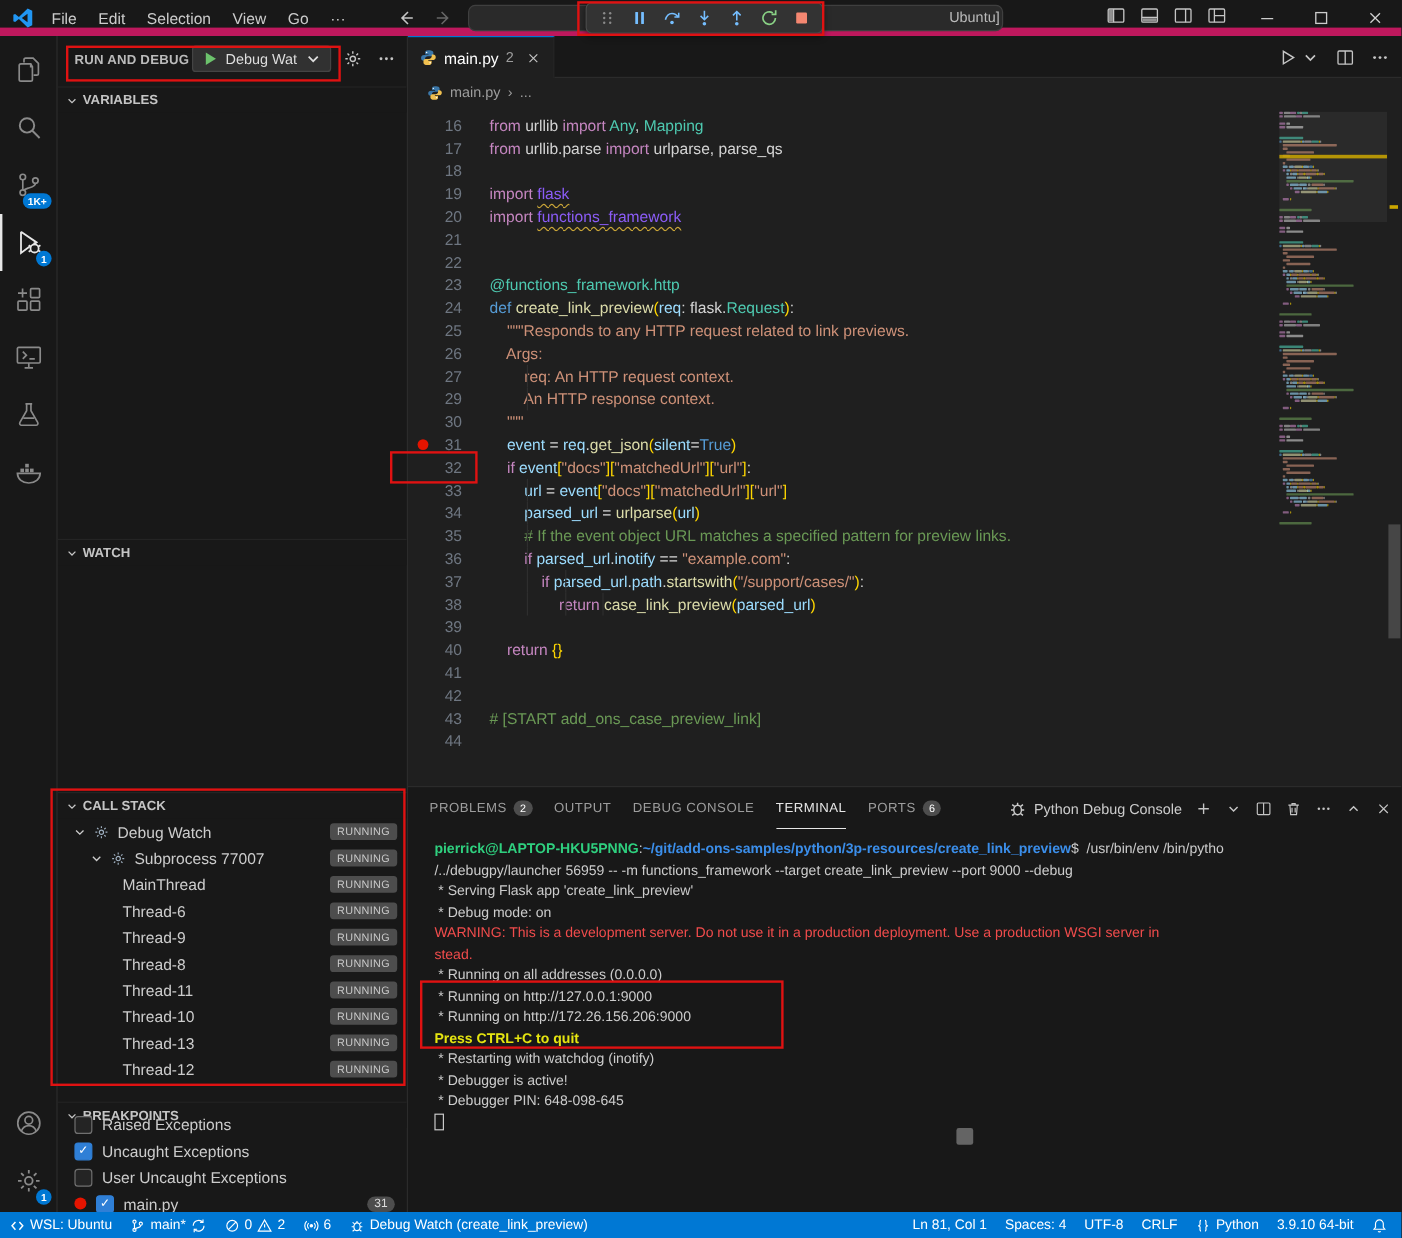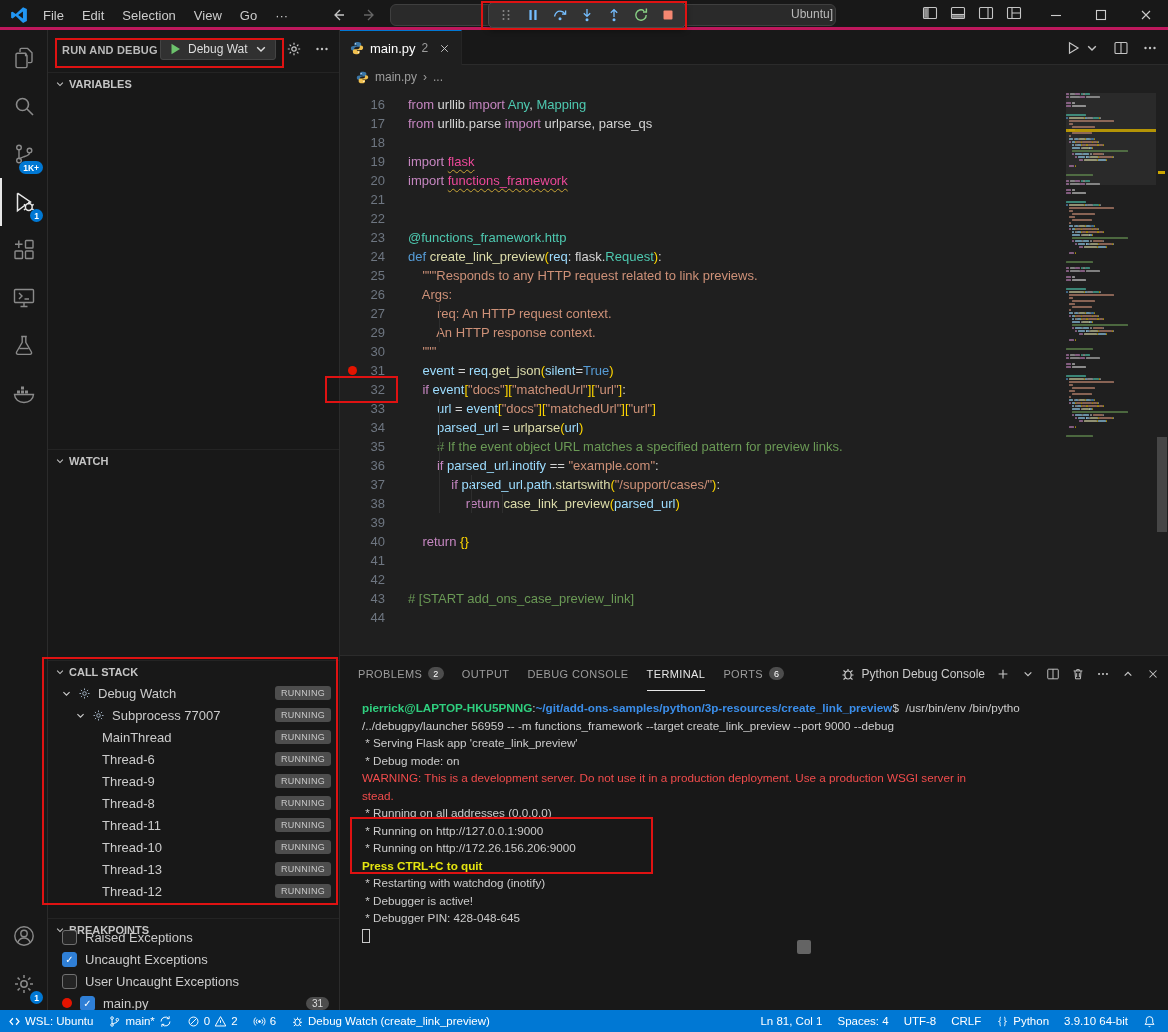--- a/index.html
+++ b/index.html
@@ -1,21 +1,21 @@
 <!DOCTYPE html>
 <html><head>
 <meta charset="utf-8">
 <style>
 *{margin:0;padding:0;box-sizing:border-box;font-family:"Liberation Sans",sans-serif}
 html,body{width:1168px;height:1032px;overflow:hidden;background:#1f1f1f;position:relative}
 .ic{display:inline-flex;align-items:center;justify-content:center}
 .ic svg{width:16px;height:16px;display:block}
 
 
-#titlebar{position:absolute;left:0;top:0;width:100%;height:30px;background:#181818;border-bottom:3px solid #be185d;color:#cbcbcb;z-index:10}
+#titlebar{position:absolute;left:0;top:0;width:100%;height:30px;background:#181818;border-bottom:7px solid #be185d;color:#cbcbcb;z-index:10}
 #vslogo{position:absolute;left:10px;top:6px}
 #vslogo svg{width:18px;height:18px}
 #menubar{position:absolute;left:34px;top:0;height:30px;display:flex;align-items:center}
 .menu{padding:0 9px;font-size:13px;color:#cccccc}
 #navarrows{position:absolute;left:330px;top:0;height:30px;display:flex;gap:16px;align-items:center;color:#c5c5c5}
 #cmdcenter{position:absolute;left:390px;top:4px;width:446px;height:22px;background:#2a2a2a;border:1px solid #3f3f3f;border-radius:6px;color:#bbb;font-size:12px}
 #cmdcenter .title-frag{position:absolute;left:400px;top:2px;white-space:nowrap}
 #debugtoolbar{position:absolute;left:488px;top:2px;height:26px;background:#333;border:1px solid #4a4a4a;border-radius:5px;display:flex;align-items:center;padding:0 5px;gap:3px;box-shadow:0 2px 6px rgba(0,0,0,.45);z-index:12}
 .tbtn{width:24px;height:22px;display:flex;align-items:center;justify-content:center;border-radius:4px}
 #layoutctl{position:absolute;right:146px;top:0;height:30px;display:flex;align-items:center;gap:12px;color:#c5c5c5}
@@ -69,21 +69,21 @@
 #breadcrumb{position:absolute;left:0;top:35px;right:0;height:24px;display:flex;align-items:center;gap:6px;padding-left:16px;color:#9d9d9d;font-size:12px}
 #breadcrumb .pyic svg{width:13px;height:13px}
 
 #codearea{position:absolute;left:0;top:59px;right:0;height:566px;overflow:hidden;padding-top:6px}
 .cl{display:flex;height:19px;line-height:19px;font-family:"DejaVu Sans Mono",monospace;font-size:13px}
 .gut{width:68px;padding-right:23px;text-align:right;color:#6e7681;position:relative;flex:none;font-size:13px}
 .gut .bpdot{position:absolute;left:8px;top:5px;width:9px;height:9px}
 .ct{position:relative;white-space:pre;color:#d4d4d4}
 .guide{position:absolute;top:0;bottom:0;width:1px;background:#2e2e2e}
 .tk-k{color:#C586C0}.tk-b{color:#569CD6}.tk-c{color:#4EC9B0}.tk-f{color:#DCDCAA}.tk-s{color:#CE9178}.tk-m{color:#6A9955}.tk-v{color:#9CDCFE}.tk-d{color:#D4D4D4}.tk-g{color:#FFD700}
-.tk-w{color:#ec4899;text-decoration:underline wavy #c8a437;text-underline-offset:3px;text-decoration-thickness:1px}
+.tk-w{color:#8b5cf6;text-decoration:underline wavy #c8a437;text-underline-offset:3px;text-decoration-thickness:1px}
 
 #minimap{position:absolute;right:12px;top:4px;width:90px;bottom:0;overflow:hidden}
 .mmrow{height:3px;position:relative}
 .mmrow i{position:absolute;top:0;height:2px;opacity:.6;border-radius:.5px}
 .mm-k{background:#C586C0}.mm-b{background:#569CD6}.mm-c{background:#4EC9B0}.mm-f{background:#DCDCAA}.mm-s{background:#CE9178}.mm-m{background:#6A9955}.mm-v{background:#9CDCFE}.mm-d{background:#bFbFbF}.mm-g{background:#FFD700}.mm-w{background:#d4d4d4}
 .mm-slider{position:absolute;left:0;right:0;top:0;height:92px;background:rgba(255,255,255,.05)}
 .mm-marker{position:absolute;left:0;right:0;top:36px;height:2.5px;background:#cca700;opacity:.85;z-index:2}
 #ruler{position:absolute;right:0;top:0;width:12px;bottom:0}
 .ruler-warn{position:absolute;left:2px;top:82px;width:7px;height:3px;background:#cca700}
 .scroll-thumb{position:absolute;left:1px;top:348px;width:10px;height:95px;background:rgba(130,130,130,.4)}
@@ -1348,21 +1348,21 @@
           <div class="tl"><span class="t-d"> * Serving Flask app 'create_link_preview'</span></div>
           <div class="tl"><span class="t-d"> * Debug mode: on</span></div>
           <div class="tl"><span class="t-r">WARNING: This is a development server. Do not use it in a production deployment. Use a production WSGI server in</span></div>
           <div class="tl"><span class="t-r">stead.</span></div>
           <div class="tl"><span class="t-d"> * Running on all addresses (0.0.0.0)</span></div>
           <div class="tl"><span class="t-d"> * Running on http://127.0.0.1:9000</span></div>
           <div class="tl"><span class="t-d"> * Running on http://172.26.156.206:9000</span></div>
           <div class="tl"><span class="t-y">Press CTRL+C to quit</span></div>
           <div class="tl"><span class="t-d"> * Restarting with watchdog (inotify)</span></div>
           <div class="tl"><span class="t-d"> * Debugger is active!</span></div>
-          <div class="tl"><span class="t-d"> * Debugger PIN: 428-048-645</span></div>
+          <div class="tl"><span class="t-d"> * Debugger PIN: 648-098-645</span></div>
           <div class="tl"><span class="cursor"></span></div>
         </div>
     </div>
   </div>
 </div>
 
 <div id="artifact"></div>
 
 <div id="statusbar">
   <div class="sb-left">

